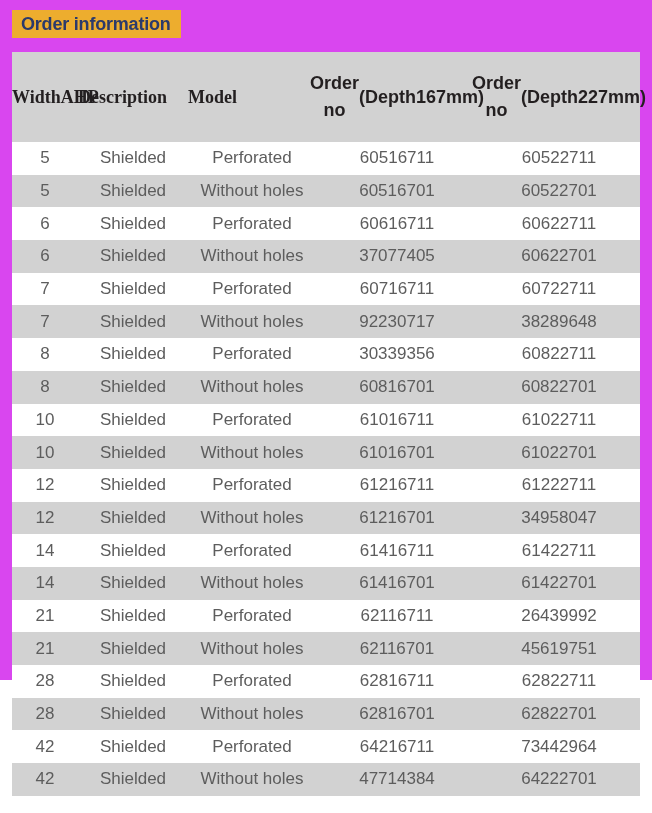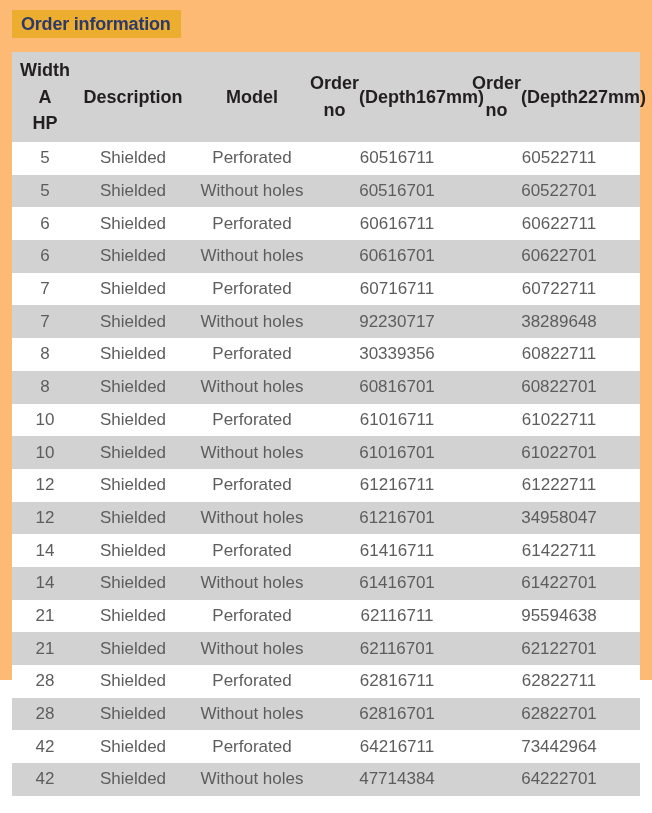--- a/index.html
+++ b/index.html
@@ -13,21 +13,21 @@
     height: 813px;
     font-family: "Liberation Sans", "DejaVu Sans", sans-serif;
     -webkit-font-smoothing: antialiased;
     overflow: hidden;
   }
 
   #page {
     position: relative;
     width: 652px;
     height: 680px;
-    background: #fdba74;
+    background: #d946ef;
     box-sizing: border-box;
   }
 
   
   #title-banner {
     position: absolute;
     left: 12px;
     top: 10px;
     height: 28px;
     padding: 0 10px 0 9px;
@@ -68,25 +68,25 @@
     font-size: 18px;
     font-weight: 700;
     text-align: center;
     vertical-align: middle;
     padding: 0;
     height: 90px;
     box-sizing: border-box;
   }
   .hdr-stack {
     display: flex;
-    flex-direction: column;
-    justify-content: center;
+    flex-direction: row;
     align-items: center;
     height: 90px;
     line-height: 1.48;
+    font-family: Liberation Serif, serif;
   }
   .hdr-stack .l1,
   .hdr-stack .l2,
   .hdr-stack .l3 { display: block; white-space: nowrap; }
 
   
   .hdr-split {
     display: flex;
     flex-direction: row;
     justify-content: center;
@@ -181,21 +181,21 @@
           <td>6</td>
           <td>Shielded</td>
           <td>Perforated</td>
           <td>60616711</td>
           <td>60622711</td>
         </tr>
         <tr class="alt">
           <td>6</td>
           <td>Shielded</td>
           <td>Without holes</td>
-          <td>60616701</td>
+          <td>37077405</td>
           <td>60622701</td>
         </tr>
         <tr class="plain">
           <td>7</td>
           <td>Shielded</td>
           <td>Perforated</td>
           <td>60716711</td>
           <td>60722711</td>
         </tr>
         <tr class="alt">
@@ -259,28 +259,28 @@
           <td>Shielded</td>
           <td>Without holes</td>
           <td>61416701</td>
           <td>61422701</td>
         </tr>
         <tr class="plain">
           <td>21</td>
           <td>Shielded</td>
           <td>Perforated</td>
           <td>62116711</td>
-          <td>95594638</td>
+          <td>26439992</td>
         </tr>
         <tr class="alt">
           <td>21</td>
           <td>Shielded</td>
           <td>Without holes</td>
           <td>62116701</td>
-          <td>62122701</td>
+          <td>45619751</td>
         </tr>
         <tr class="plain">
           <td>28</td>
           <td>Shielded</td>
           <td>Perforated</td>
           <td>62816711</td>
           <td>62822711</td>
         </tr>
         <tr class="alt">
           <td>28</td>

